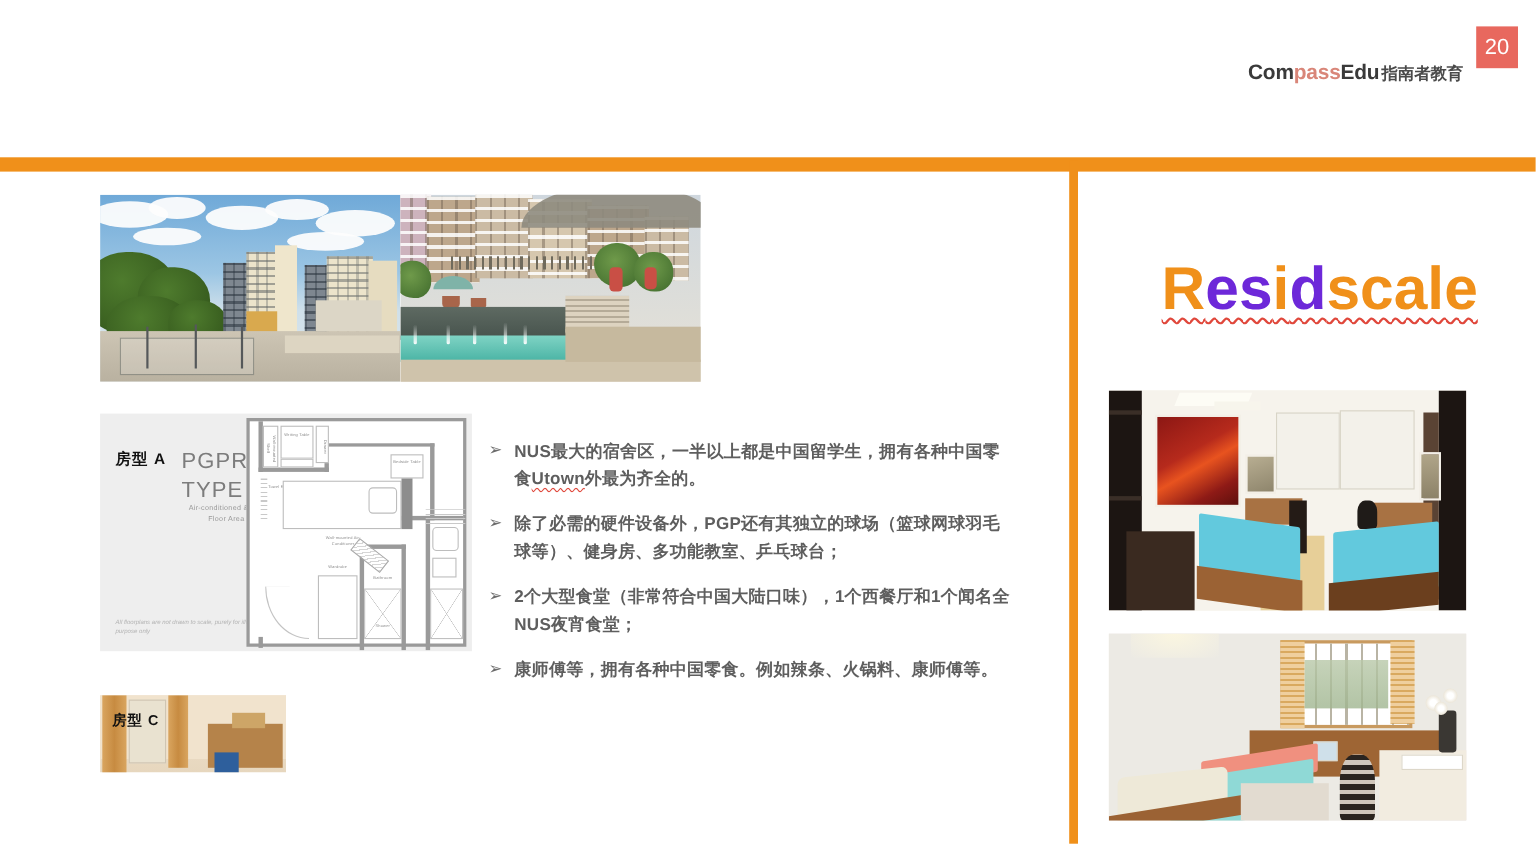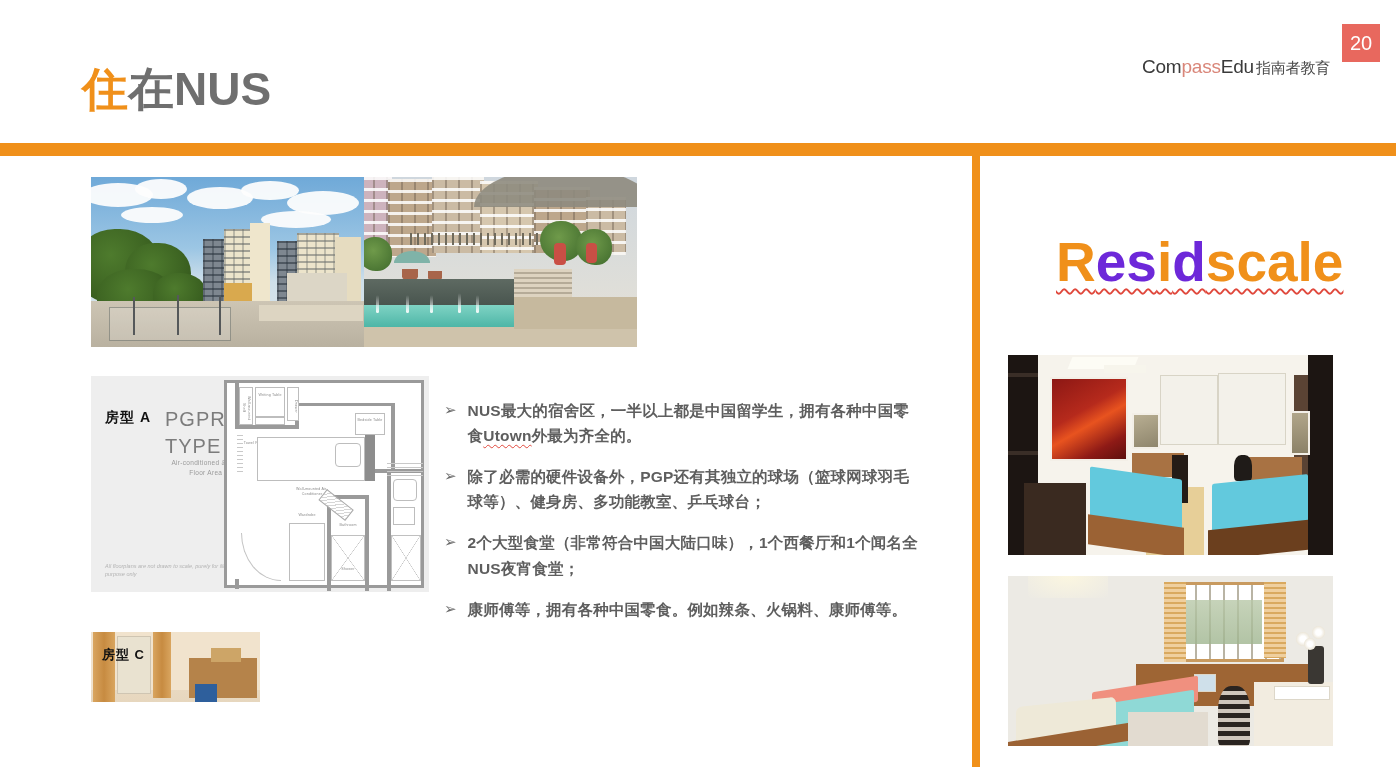--- a/index.html
+++ b/index.html
@@ -7,21 +7,21 @@
     width:1396px;height:767px;overflow:hidden;background:#ffffff;
     font-family:"Liberation Sans","DejaVu Sans",sans-serif;
     -webkit-font-smoothing:antialiased;
   }
   .slide{position:relative;width:1396px;height:767px;background:#fff;}
 
   
   .brand{
     position:absolute;top:8px;right:16px;display:flex;align-items:center;gap:12px;
   }
-  .brand-logo{font-size:19px;font-weight:normal;color:#3a3a3a;letter-spacing:-.2px;white-space:nowrap;margin-top:48px;}
+  .brand-logo{font-size:19px;font-weight:bold;color:#3a3a3a;letter-spacing:-.2px;white-space:nowrap;margin-top:48px;}
   .brand-logo .accent{color:#d98679;}
   .brand-cn{font-size:15px;color:#4a4a4a;margin-left:2px;}
   .page-badge{
     width:38px;height:38px;background:#e8685e;color:#fff;font-size:20px;
     display:flex;align-items:center;justify-content:center;font-weight:400;
   }
 
   
   .slide-title{
     position:absolute;left:82px;top:66px;font-size:46px;font-weight:bold;line-height:1;
@@ -164,21 +164,20 @@
 </head>
 <body>
 
 <div class="slide">
 
   <div class="brand">
     <div class="brand-logo"><span>Com</span><span class="accent">pass</span><span>Edu</span><span class="brand-cn">指南者教育</span></div>
     <div class="page-badge">20</div>
   </div>
 
-  <div class="slide-title"><span class="t-orange">住</span><span class="t-gray">在NUS</span></div>
 
   <div class="rule"></div>
   <div class="vrule"></div>
 
   <div class="banner">
 
     <div class="half">
       <div class="sky"></div>
       <div class="cloud" style="left:-8px;top:6px;width:70px;height:24px;"></div>
       <div class="cloud" style="left:44px;top:2px;width:52px;height:20px;"></div>

